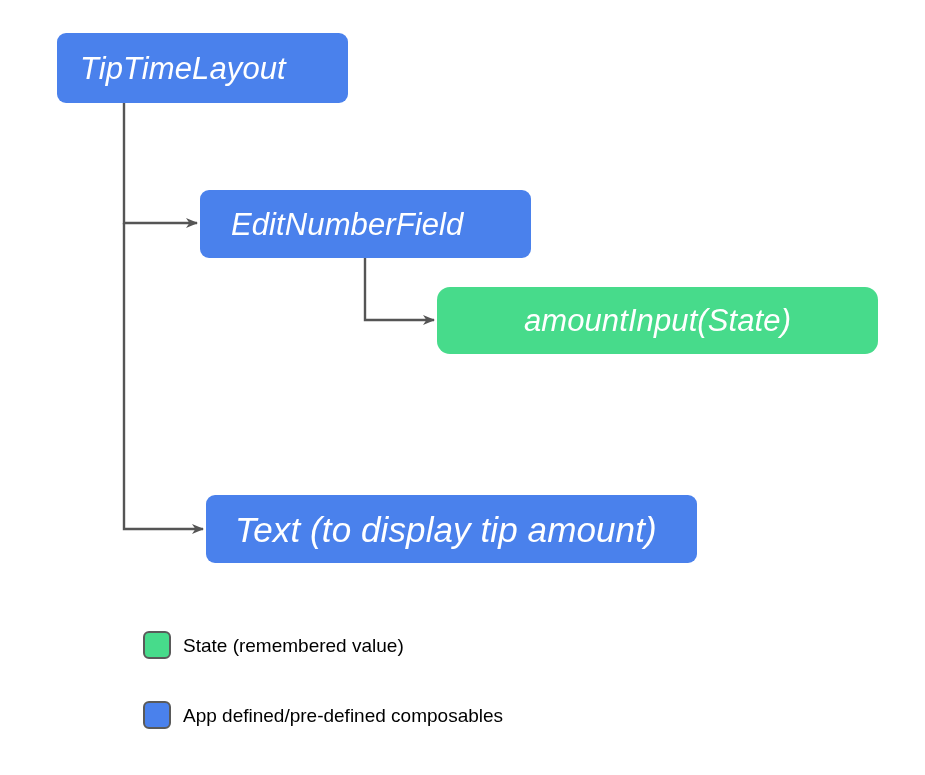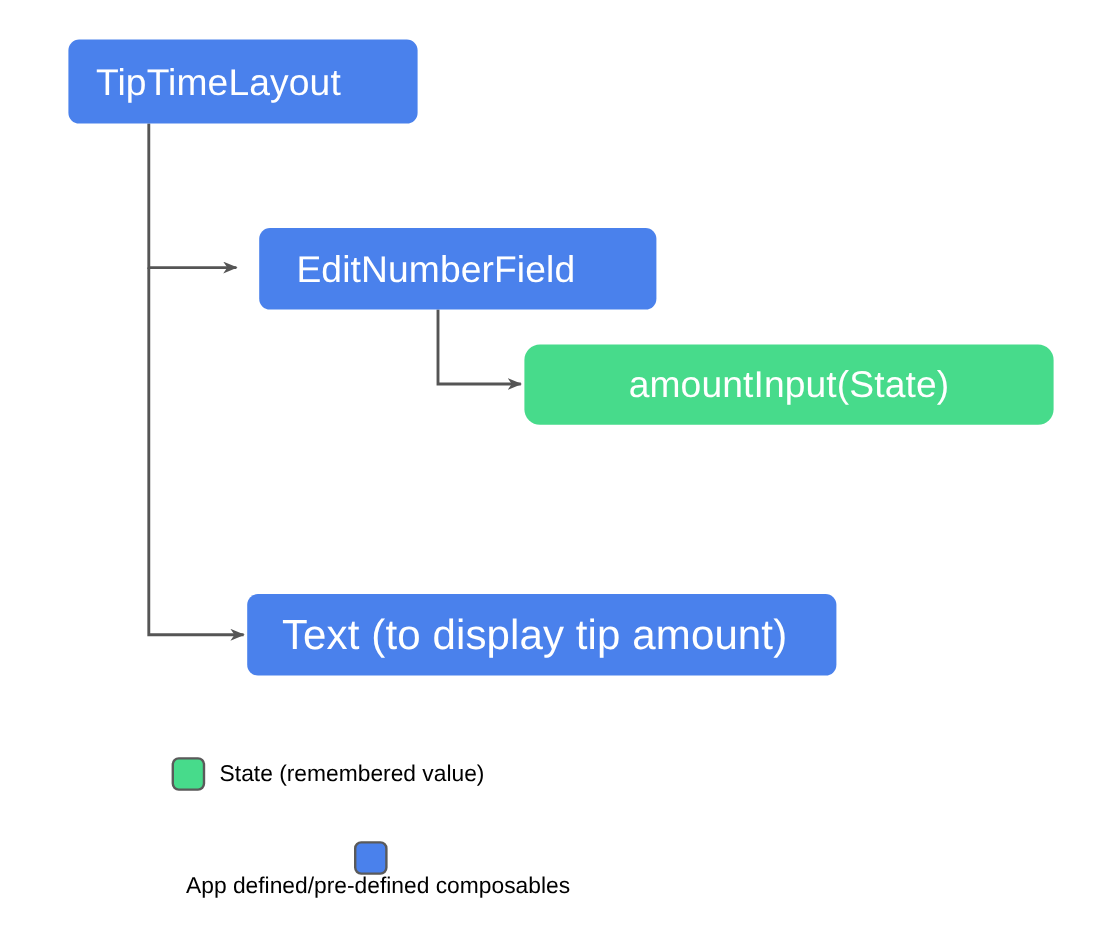--- a/index.html
+++ b/index.html
@@ -32,56 +32,56 @@
     border-radius: 9px;
     display: flex;
     align-items: center;
     justify-content: center;
     color: #ffffff;
     font-family: "Liberation Sans", sans-serif;
     font-weight: 400;
     letter-spacing: 0.1px;
     white-space: nowrap;
     line-height: 1;
+    font-style: italic;
   }
   .node-composable { background: #4a81ec; }
   .node-state { background: #47db8b; border-radius: 13px; }
 
   #node-tiptimelayout {
     left: 57px; top: 33px; width: 291px; height: 70px;
     font-size: 31px;
     justify-content: flex-start;
     padding-left: 23px;
   }
   #node-editnumberfield {
     left: 200px; top: 190px; width: 331px; height: 68px;
     font-size: 31px;
     justify-content: flex-start;
     padding-left: 31px;
-    margin-left: 16px;
   }
   #node-amountinput {
     left: 437px; top: 287px; width: 441px; height: 67px;
     font-size: 31px;
     justify-content: center;
   }
   #node-text-tip {
     left: 206px; top: 495px; width: 491px; height: 68px;
     font-size: 35px;
     justify-content: flex-start;
     padding-left: 29px;
   }
 
   .legend-row {
     position: absolute;
     display: flex;
     align-items: center;
   }
   #legend-row-state { left: 143px; top: 631px; }
-  #legend-row-composable { left: 143px; top: 701px; flex-direction: column; }
+  #legend-row-composable { left: 143px; top: 701px; }
 
   .legend-swatch {
     width: 28px;
     height: 28px;
     border-radius: 6px;
     border: 2px solid #5a5a5a;
     box-sizing: border-box;
     flex: 0 0 auto;
   }
   .legend-swatch-state { background: #47db8b; }

